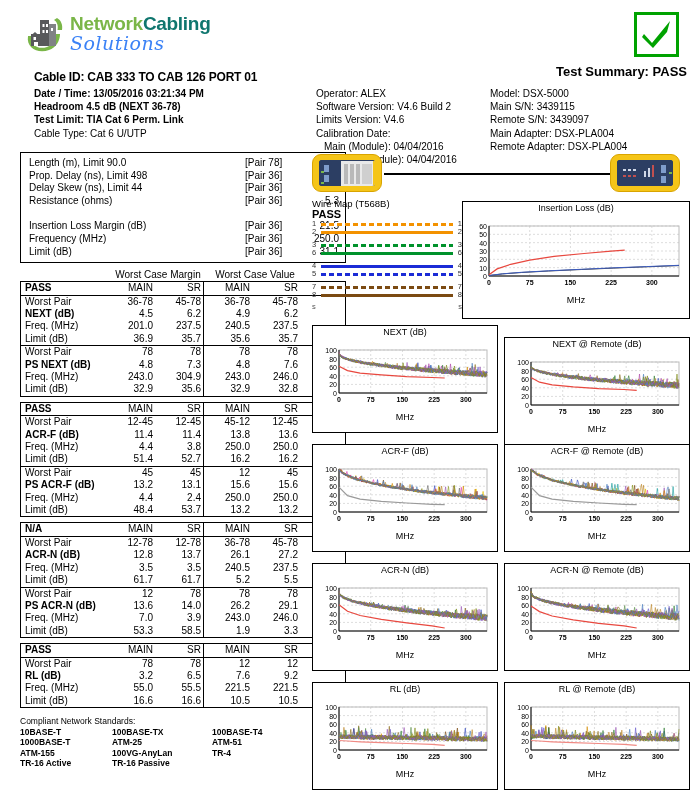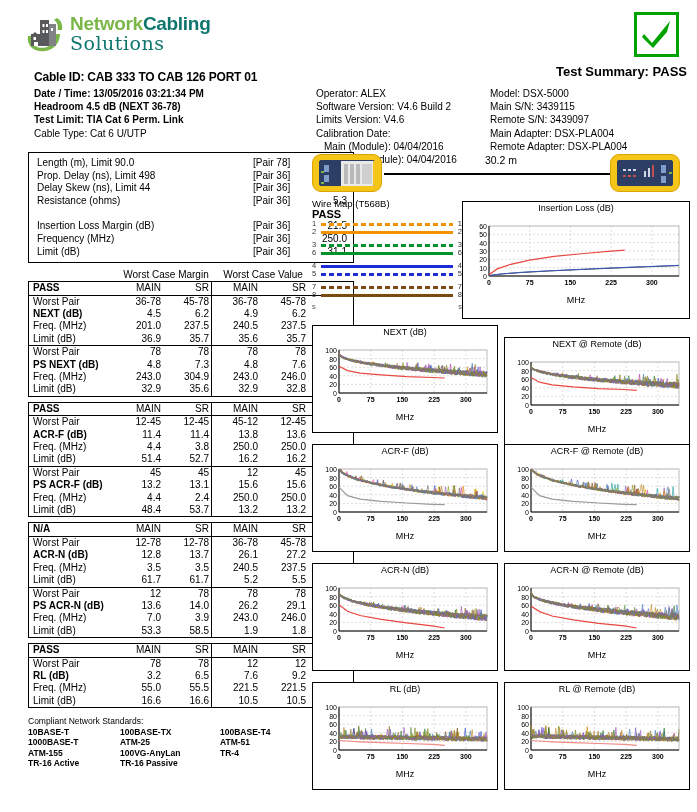--- a/index.html
+++ b/index.html
@@ -16,40 +16,40 @@
   .page { position:relative; width:697px; height:812px; padding:6px 8px; }
 
   
   .hdr { position:relative; height:62px; }
   .logo { position:absolute; left:14px; top:4px; display:flex; align-items:center; }
   .logo-mark { width:46px; height:46px; position:relative; }
   .logo-text { margin-left:2px; line-height:1; }
   .logo-line1 { font-size:19px; font-weight:bold; letter-spacing:-0.3px; }
   .lt-green { color:#7ab648; }
   .lt-gray  { color:#0f766e; }
-  .logo-line2 { font-size:19px; color:#0f766e; font-family:"DejaVu Serif", serif; margin-top:1px; letter-spacing:0.5px; }
+  .logo-line2 { font-size:19px; font-style:italic; color:#3b82f6; font-family:"DejaVu Serif", serif; margin-top:1px; letter-spacing:0.5px; }
 
   .passbox { position:absolute; right:10px; top:6px; width:45px; height:45px;
              border:3px solid #00a200; background:#fff; }
   .passbox svg { display:block; }
 
   
   .cableid { font-size:12px; font-weight:bold; margin:2px 0 3px 26px; letter-spacing:-0.2px;}
   .summary { position:absolute; right:10px; top:64px; font-size:13px; font-weight:bold; }
   .infogrid { position:relative; margin-left:26px; }
   .col { position:absolute; top:0; }
   .col1 { left:0; width:280px; }
   .col2 { left:282px; width:200px; }
   .col3 { right:0; left:456px; width:220px; }
   .irow { line-height:13.2px; white-space:nowrap; font-size:10px; }
   .b { font-weight:bold; }
   .indent { padding-left:8px; }
 
   
-  .leftcol { position:absolute; left:28px; top:152px; width:326px; }
+  .leftcol { position:absolute; left:20px; top:152px; width:326px; }
 
   .sumtable { border:1px solid #000; padding:4px 6px 4px 8px; }
   .sline { display:flex; line-height:12.6px; font-size:10px; }
   .sline .lbl { flex:1 1 auto; }
   .sline .pair { width:54px; text-align:left; }
   .sline .val { width:40px; text-align:right; }
   .sgap { height:13px; }
 
   
   .wchdr { display:flex; font-size:10px; margin:6px 0 1px 0; }
@@ -406,21 +406,21 @@
             <div class="c-n">7.0</div>
             <div class="c-n">3.9</div>
             <div class="c-n sep">243.0</div>
             <div class="c-n">246.0</div>
           </div>
           <div class="mrow">
             <div class="c-lbl">Limit (dB)</div>
             <div class="c-n">53.3</div>
             <div class="c-n">58.5</div>
             <div class="c-n sep">1.9</div>
-            <div class="c-n">1.8</div>
+            <div class="c-n">3.3</div>
           </div>
         </div>
         <div class="blk-gap"></div>
         <div class="mtable">
           <div class="mrow hrow">
             <div class="c-lbl">PASS</div>
             <div class="c-n">MAIN</div>
             <div class="c-n">SR</div>
             <div class="c-n sep">MAIN</div>
             <div class="c-n">SR</div>
@@ -480,21 +480,20 @@
             <span class="sc3"></span>
           </div>
         </div>
     </div>
   </div>
 
   <div class="rightcol">
 
     <div class="devices">
       <div class="devline"></div>
-      <div class="devlen">30.2 m</div>
       <div class="dev devL">
         <div class="screen">
           <svg width="58" height="28" viewBox="0 0 58 28">
             <rect x="0" y="0" width="58" height="28" fill="#2c3e63"></rect>
             <rect x="22" y="1" width="34" height="26" fill="#e9e9e9"></rect>
             <rect x="25" y="4" width="4" height="20" fill="#b9b9b9"></rect>
             <rect x="31" y="4" width="4" height="20" fill="#b9b9b9"></rect>
             <rect x="37" y="4" width="4" height="20" fill="#b9b9b9"></rect>
             <rect x="43" y="4" width="10" height="20" fill="#cfcfcf"></rect>
             <rect x="54" y="1" width="3" height="26" fill="#f5c518"></rect>

